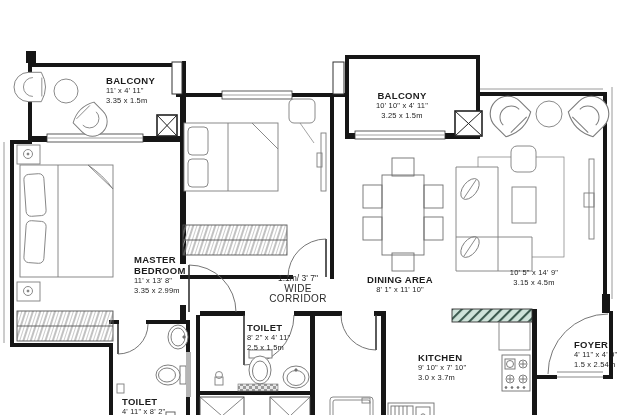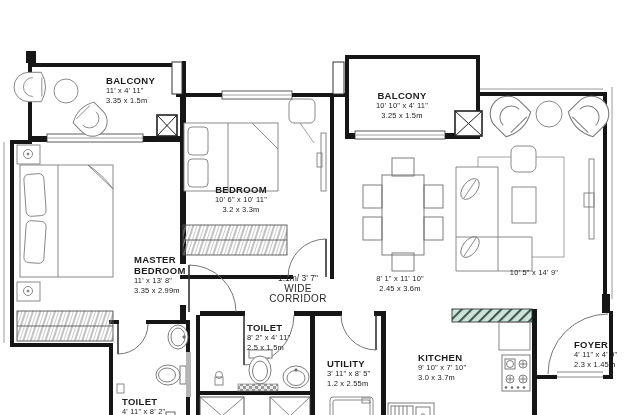--- a/index.html
+++ b/index.html
@@ -341,75 +341,66 @@
     </g>
   </g>
 </svg>
 
   <div class="room-label" style="left:106px;top:28px">
     <div class="name">BALCONY</div>
     <div class="dim">11' x 4' 11"</div>
     <div class="dim">3.35 x 1.5m</div>
   </div>
 
-  <div class="room-label centered" style="left:181px;top:137px">
-    <div class="name">BEDROOM</div>
-    <div class="dim">10' 6" x 10' 11"</div>
-    <div class="dim">3.2 x 3.3m</div>
-  </div>
 
   <div class="room-label centered" style="left:342px;top:43px">
     <div class="name">BALCONY</div>
     <div class="dim">10' 10" x 4' 11"</div>
     <div class="dim">3.25 x 1.5m</div>
   </div>
 
   <div class="room-label centered" style="left:474px;top:221px">
     <div class="dim">10' 5" x 14' 9"</div>
+    <div class="dim">3.15 x 4.5m</div>
   </div>
 
   <div class="room-label" style="left:134px;top:207px;width:58px">
     <div class="name">MASTER BEDROOM</div>
     <div class="dim">11' x 13' 8"</div>
     <div class="dim">3.35 x 2.99m</div>
   </div>
 
   <div class="room-label centered" style="left:340px;top:227px">
+    <div class="name">DINING AREA</div>
     <div class="dim">8' 1" x 11' 10"</div>
-    <div class="dim">2.45 x 3.6m</div>
   </div>
 
   <div class="room-label" style="left:247px;top:275px">
     <div class="name">TOILET</div>
     <div class="dim">8' 2" x 4' 11"</div>
     <div class="dim">2.5 x 1.5m</div>
   </div>
 
-  <div class="room-label" style="left:327px;top:311px">
-    <div class="name">UTILITY</div>
-    <div class="dim">3' 11" x 8' 5"</div>
-    <div class="dim">1.2 x 2.55m</div>
-  </div>
 
   <div class="room-label" style="left:418px;top:305px">
     <div class="name">KITCHEN</div>
     <div class="dim">9' 10" x 7' 10"</div>
     <div class="dim">3.0 x 3.7m</div>
   </div>
 
   <div class="room-label" style="left:122px;top:349px">
     <div class="name">TOILET</div>
     <div class="dim">4' 11" x 8' 2"</div>
     <div class="dim">1.5 x 2.5m</div>
   </div>
 
   <div class="room-label" style="left:574px;top:292px">
     <div class="name">FOYER</div>
     <div class="dim">4' 11" x 4' 9"</div>
-    <div class="dim">2.3 x 1.45m</div>
+    <div class="dim">1.5 x 2.54m</div>
   </div>
 
   <div class="corridor-label" style="left:238px;top:226px">
     <div class="l1">1.1m/ 3' 7"</div>
     <div class="l2">WIDE</div>
     <div class="l3">CORRIDOR</div>
   </div>
 
 </div>
 

